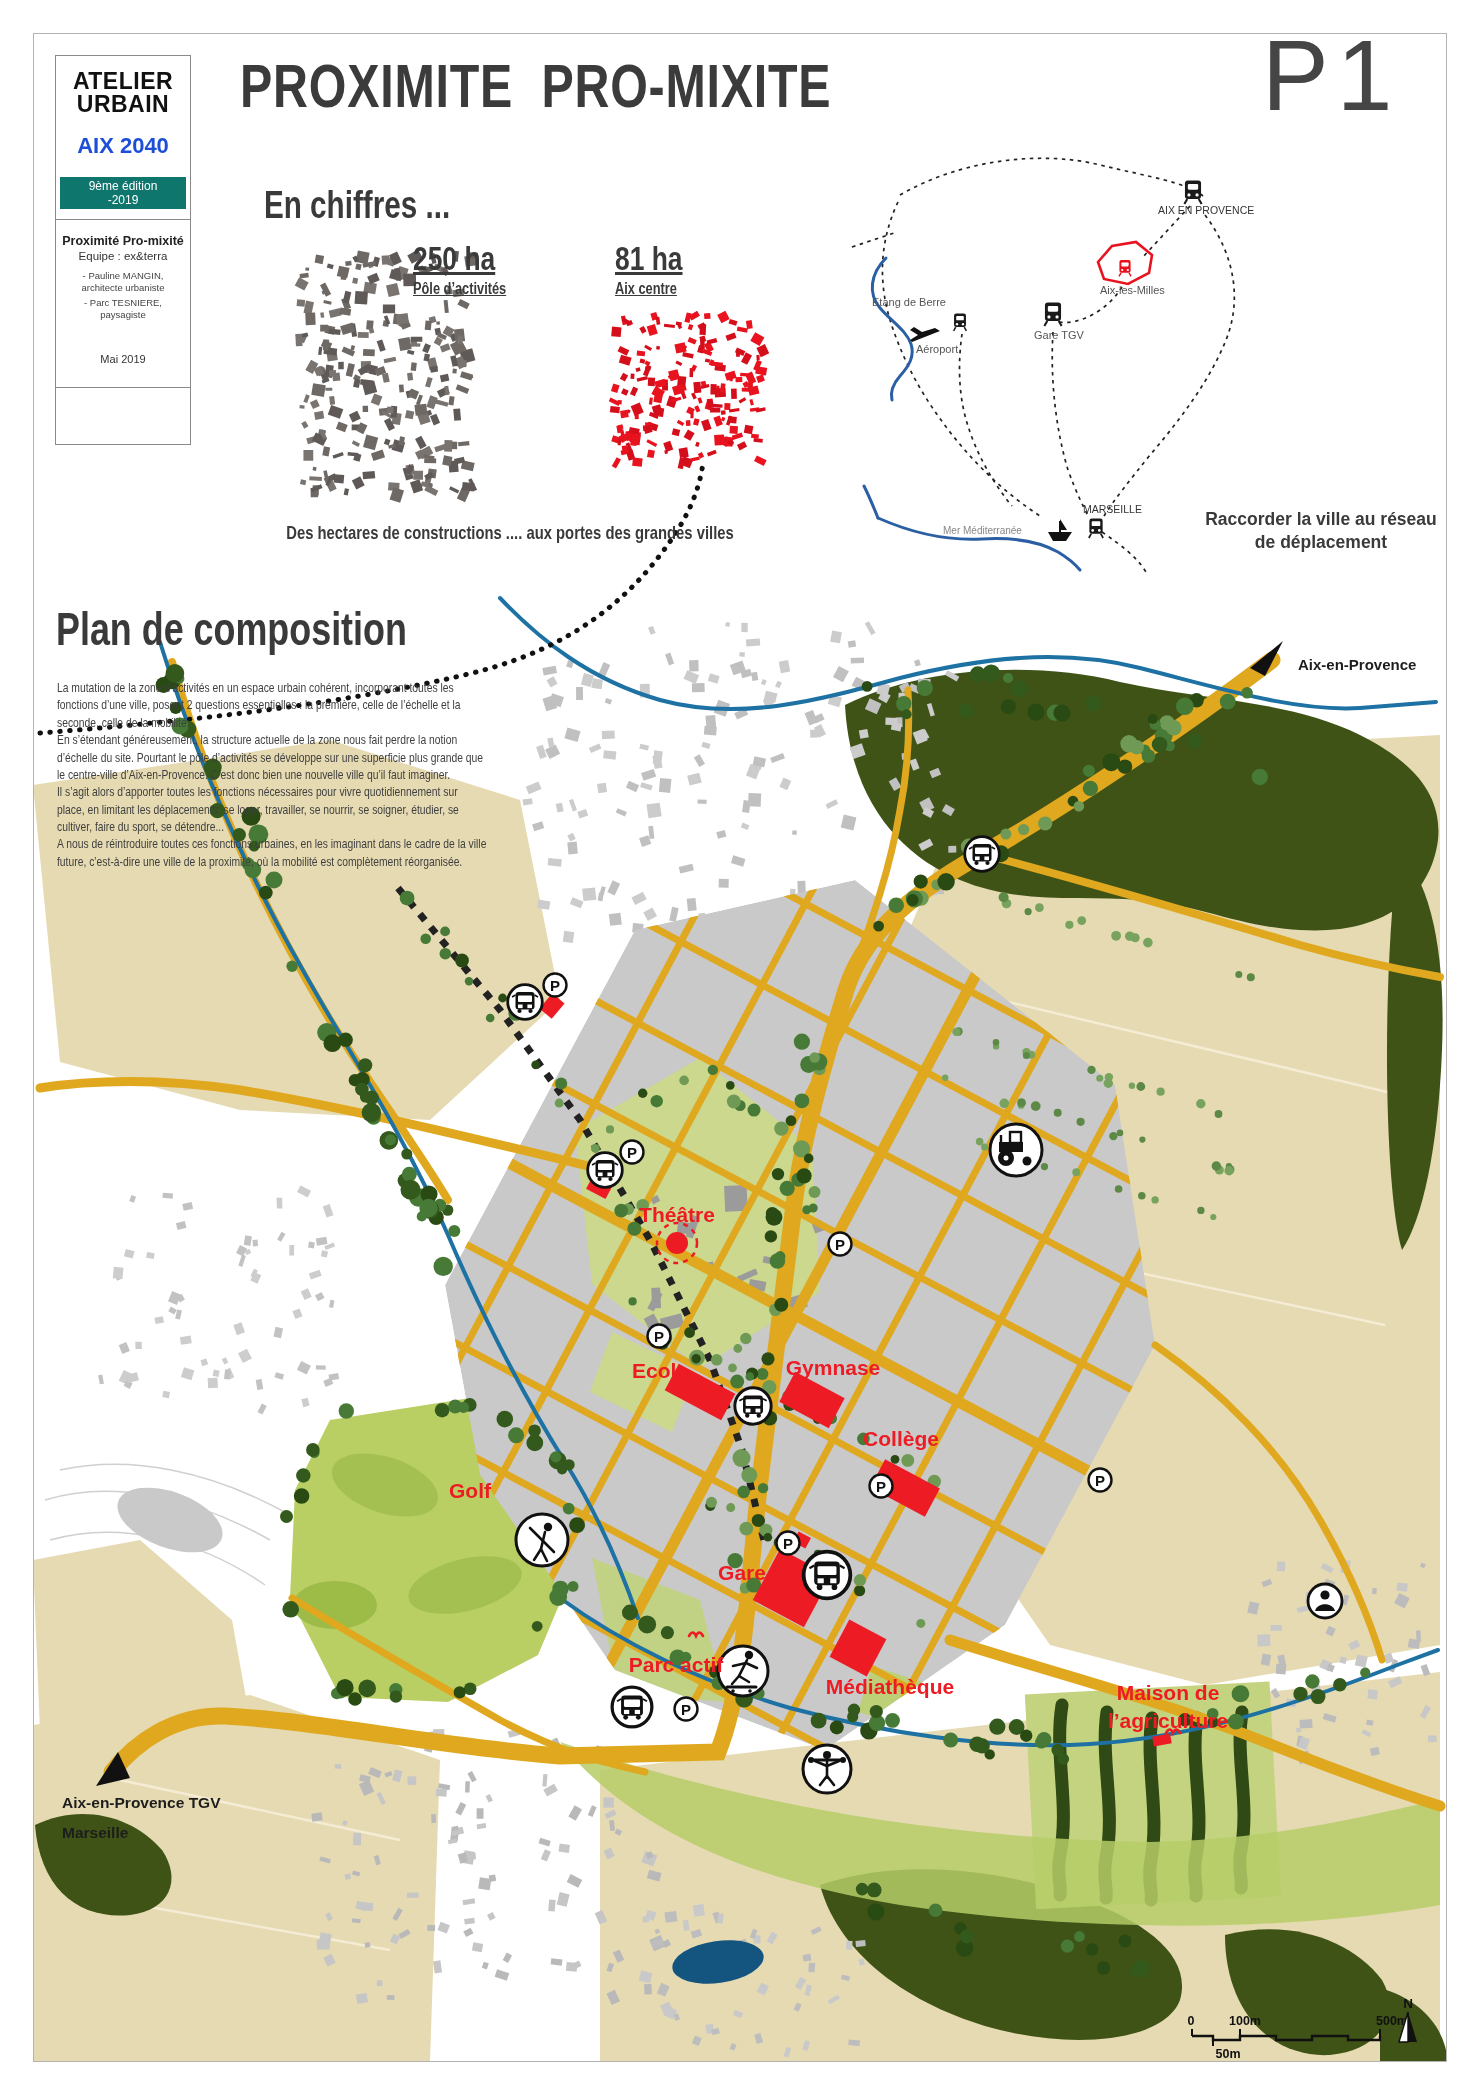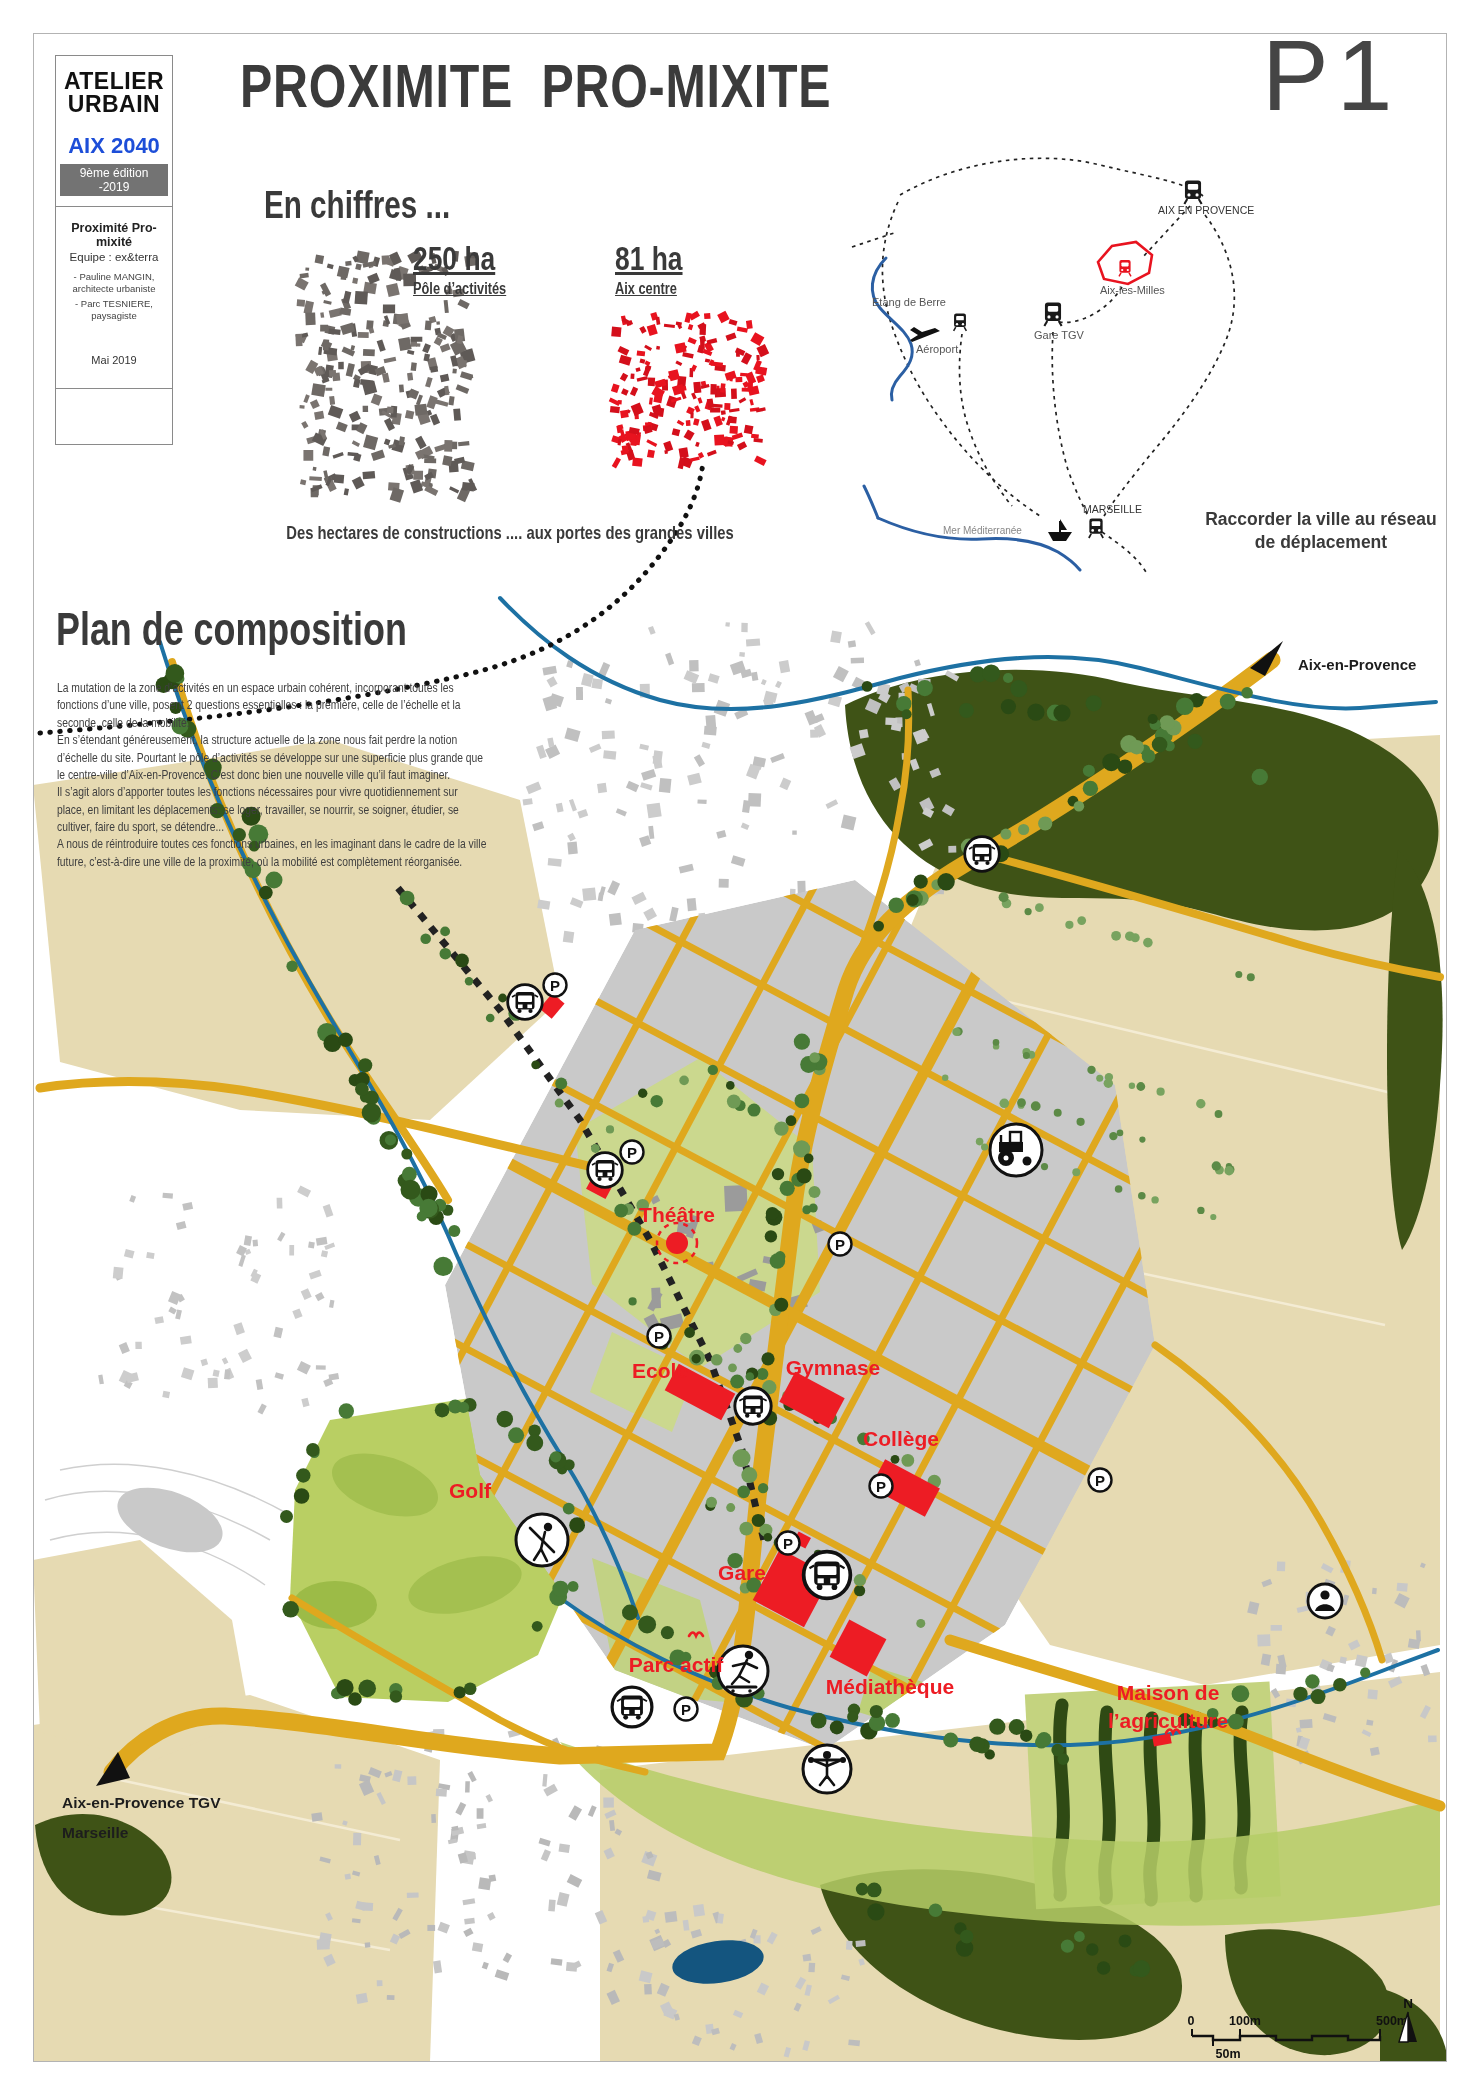--- a/index.html
+++ b/index.html
@@ -3,25 +3,25 @@
 <meta charset="utf-8">
 <style>
   html,body{margin:0;padding:0;background:#d8d8d8;}
   .poster{position:relative;width:1480px;height:2095px;background:#ffffff;margin:0 auto;
           font-family:"Liberation Sans",sans-serif;overflow:hidden;box-shadow:0 0 8px rgba(0,0,0,.35);}
   .frame{position:absolute;inset:33px;border:1px solid #b3b3b3;pointer-events:none;z-index:40;}
   svg.bg{position:absolute;left:0;top:0;z-index:1;}
   .abs{position:absolute;z-index:10;color:#3a3a3a;}
   .condL{transform:scaleX(.78);transform-origin:0 50%;}
   .condC{transform:scaleX(.80);transform-origin:50% 50%;}
-  .logo-box{left:55px;top:55px;width:118px;height:390px;border:1.5px solid #8a8a8a;display:flex;flex-direction:column;box-sizing:border-box;}
+  .logo-box{left:55px;top:55px;width:136px;height:390px;border:1.5px solid #8a8a8a;display:flex;flex-direction:column;box-sizing:border-box;}
   .logo-sec1{border-bottom:1.5px solid #8a8a8a;padding:14px 4px 10px;text-align:center;}
   .logo-atelier{font-size:23px;font-weight:800;color:#111;line-height:.98;letter-spacing:.5px;}
   .logo-aix{font-size:22px;font-weight:700;color:#1d4ed8;margin-top:18px;}
-  .logo-edition{background:#737373;color:#fff;font-size:12px;margin-top:5px;padding:2px 12px;}
+  .logo-edition{background:#0f766e;color:#fff;font-size:12px;margin-top:18px;padding:2px 12px;}
   .logo-sec2{border-bottom:1.5px solid #8a8a8a;padding:14px 6px 22px;text-align:center;}
   .logo-proj{font-size:12.5px;font-weight:700;color:#222;}
   .logo-team{font-size:11.5px;color:#333;margin-top:2px;}
   .logo-member{font-size:9.5px;color:#444;margin-top:8px;line-height:1.25;}
   .logo-date{font-size:11px;color:#333;margin-top:32px;}
   .logo-sec3{flex:1;}
   .title{left:240px;top:50px;font-size:62px;font-weight:800;color:#3b3b3b;letter-spacing:1px;white-space:pre;}
   .plate{left:1262px;top:18px;font-size:100px;font-weight:400;color:#454545;letter-spacing:8px;}
   .stats-heading{left:264px;top:184px;font-size:38px;font-weight:800;}
   .stat{top:240px;width:170px;text-decoration:underline;}

